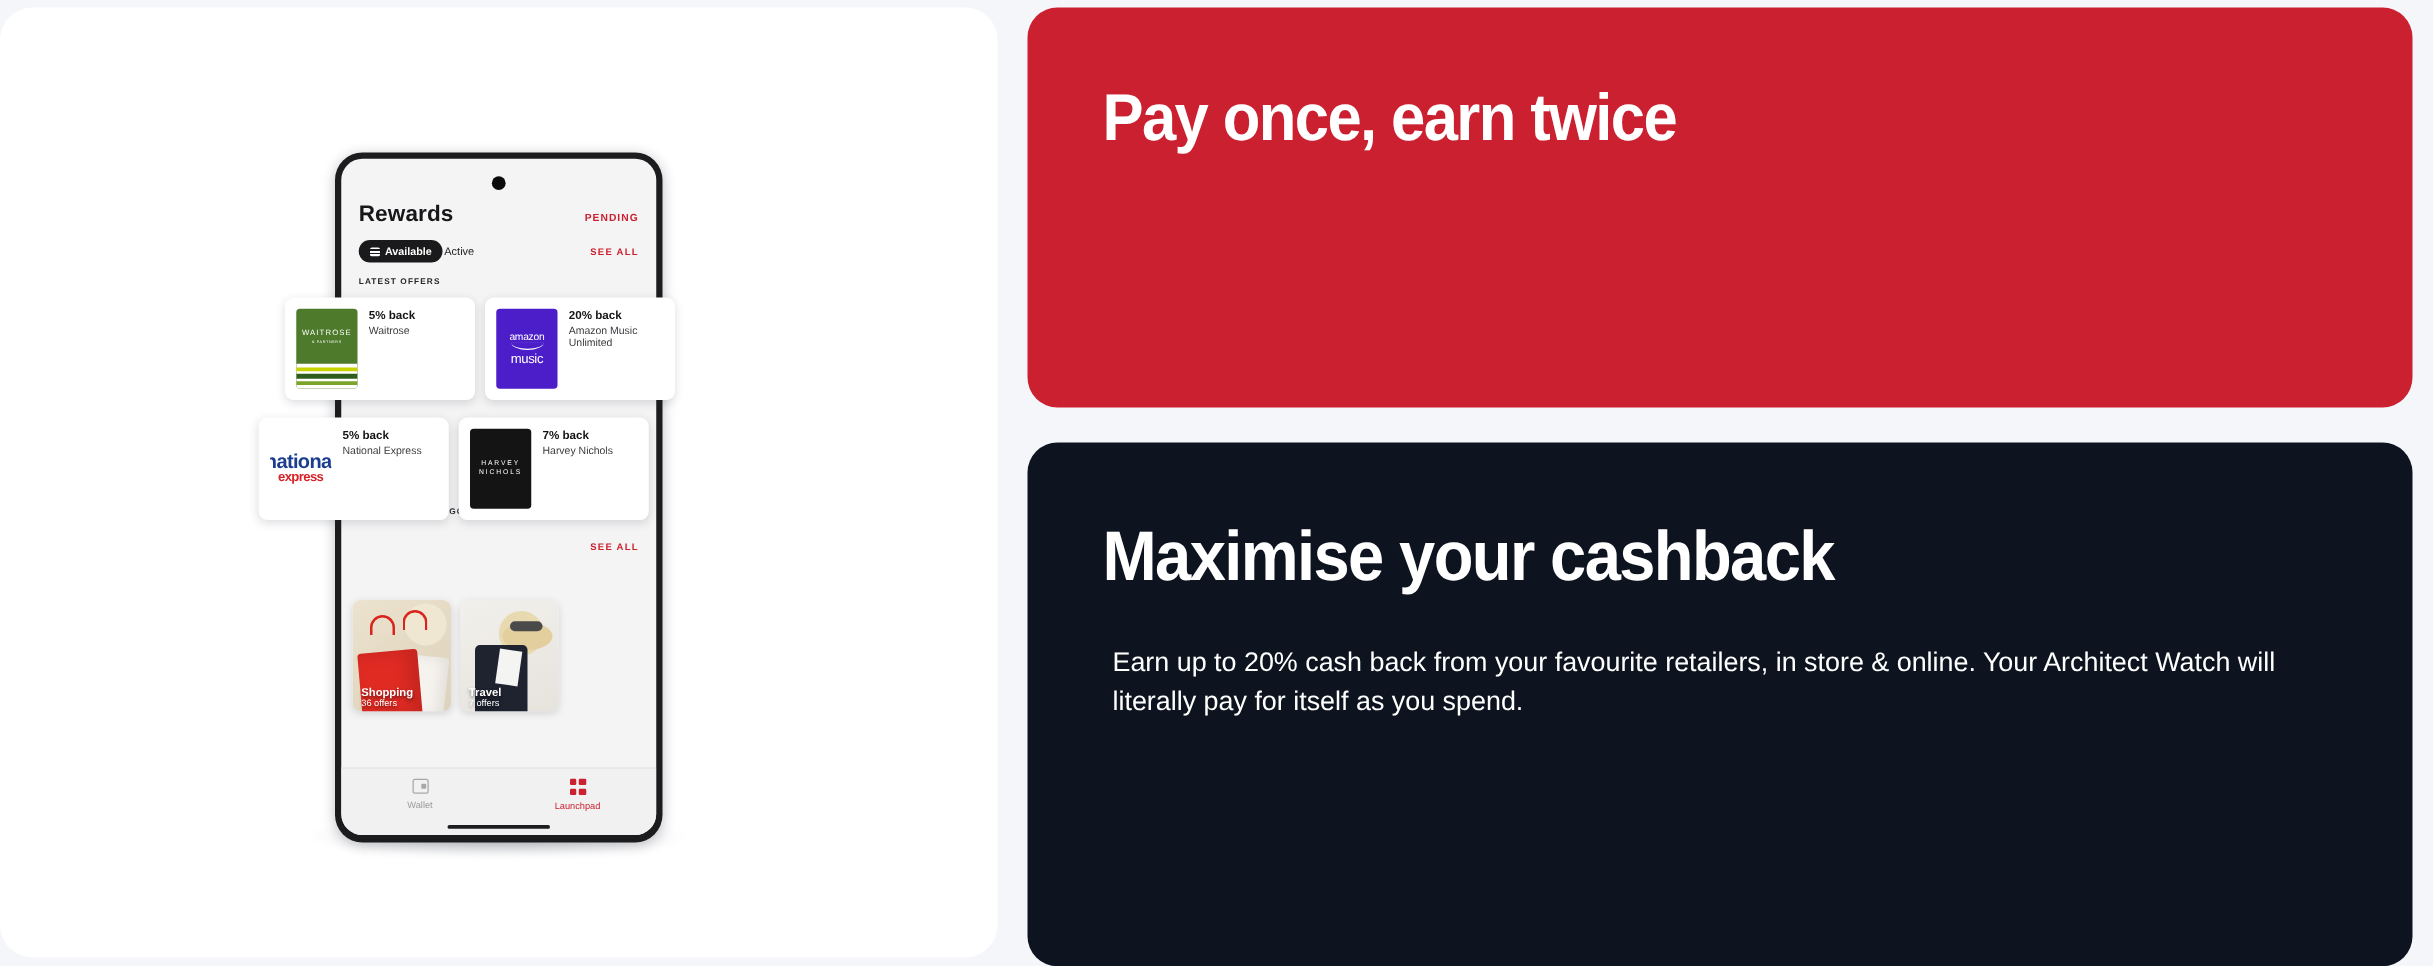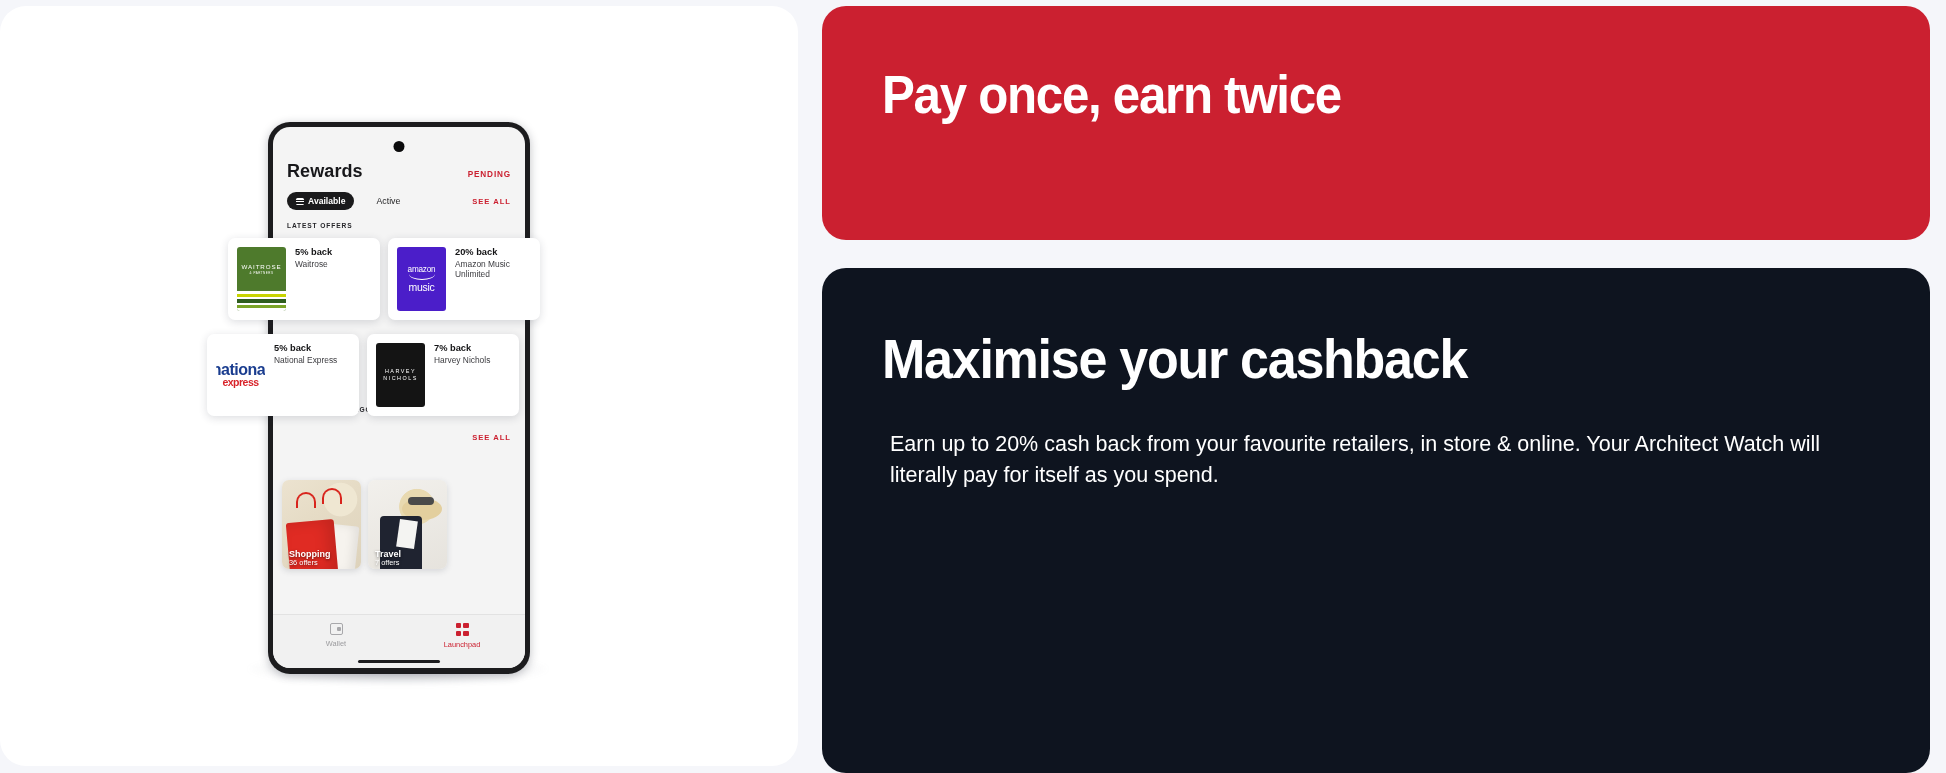--- a/index.html
+++ b/index.html
@@ -51,21 +51,21 @@
     width: 11px; height: 11px; border-radius: 50%; background: #0b0b0c;
   }
 
   
   .screen-body { position: absolute; inset: 0; padding: 34px 14px 0 14px; }
   .row-head { display: flex; align-items: baseline; justify-content: space-between; }
   .rewards-title { font-size: 18px; font-weight: 700; color: #17171a; letter-spacing: .1px; }
   .pending { font-size: 8.2px; font-weight: 700; letter-spacing: .85px; color: #cb2030; }
 
   .tabs-row { display: flex; align-items: center; justify-content: space-between; margin-top: 10px; }
-  .tabs { display: flex; align-items: center; gap: 22px; }
+  .tabs { display: flex; align-items: center; gap: 1px; }
   .chip {
     display: flex; align-items: center; gap: 4px;
     background: #1a1a1c; color: #fff;
     padding: 4px 9px; border-radius: 11px;
     font-size: 8.6px; font-weight: 600;
   }
   .chip-glyph { display:inline-block; width: 8px; height: 7px; border-radius:1.5px;
     background: linear-gradient(to bottom,#fff 0 1.6px,transparent 1.6px 2.8px,#fff 2.8px 4.4px,transparent 4.4px 5.6px,#fff 5.6px 7px); }
   .tab-inactive { font-size: 8.8px; color: #1d1d1f; font-weight: 400; }
   .see-all { font-size: 7.6px; font-weight: 700; letter-spacing: 1px; color: #cb2030; }
@@ -157,21 +157,21 @@
   .wallet-icon { width: 13px; height: 12px; border: 1.7px solid #a8a8ab; border-radius: 2px; position: relative; }
   .wallet-icon::after { content:""; position:absolute; right:1px; top:2.5px; width:4px; height:4px; background:#a8a8ab; border-radius:1px; }
   .launch-icon { width: 13px; height: 13px; display: grid; grid-template-columns: 1fr 1fr; grid-template-rows: 1fr 1fr; gap: 2.2px; }
   .launch-icon i { background: #cb2030; border-radius: 1px; display: block; }
   .home-indicator { position: absolute; left: 50%; bottom: 5px; transform: translateX(-50%);
     width: 82px; height: 3px; border-radius: 2px; background: #1d1d1f; }
 
   
   .right-col { display: flex; flex-direction: column; gap: 28px; padding: 6px 16px 0 0; flex: 1 1 auto; }
   .panel { border-radius: 24px; padding: 62px 52px 56px 60px; }
-  .panel-red { background: #cb2030; height: 234px; }
+  .panel-red { background: #cb2030; height: 320px; }
   .panel-dark { background: #0e141f; flex: 1 1 auto; }
   .panel-title {
     color: #ffffff; font-weight: 700; font-size: 53px; line-height: 1.02;
     letter-spacing: -1.4px; font-stretch: condensed;
     font-family: "Liberation Sans Narrow", "Liberation Sans", sans-serif;
     transform: scaleX(0.93); transform-origin: left center;
   }
   .panel-body { color: #ffffff; font-size: 21.5px; line-height: 1.42; margin-top: 30px; max-width: 1050px; }
   .panel-dark .panel-title { font-size: 56px; }
   .panel-dark .panel-body { margin-top: 42px; padding-left: 8px; max-width: 1030px; }

